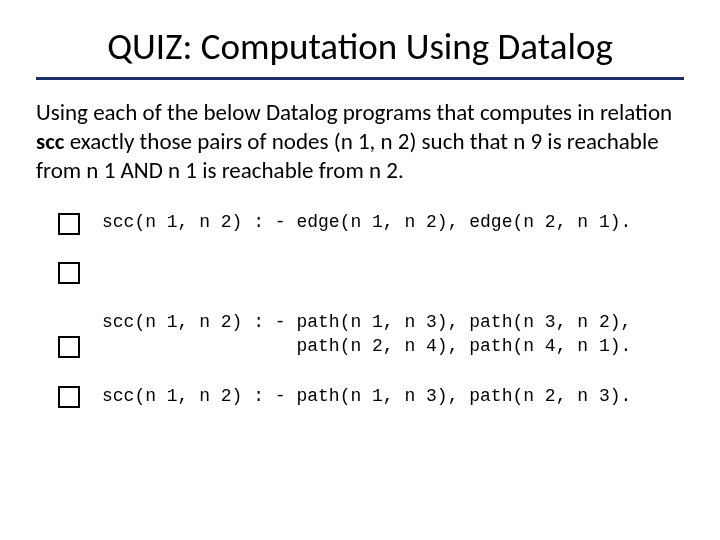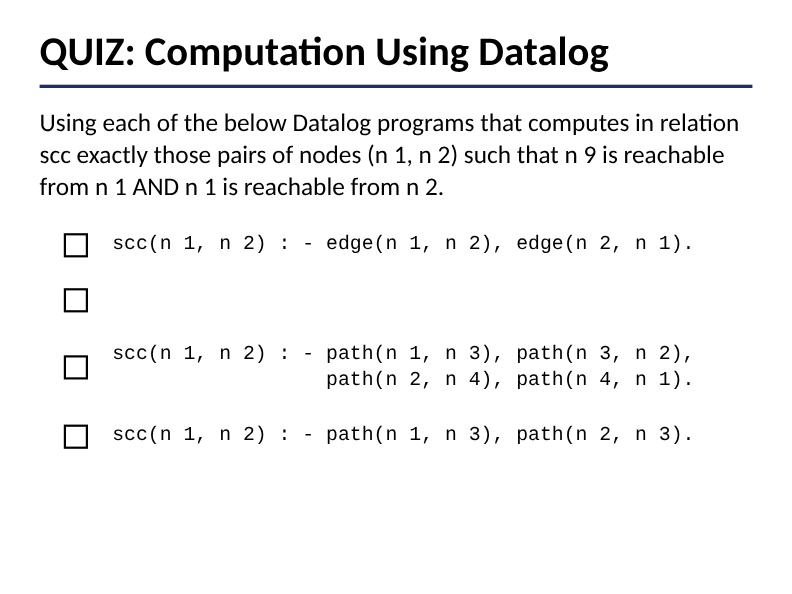--- a/index.html
+++ b/index.html
@@ -12,46 +12,47 @@
     color: #000000;
   }
   .slide {
     box-sizing: border-box;
     width: 720px;
     height: 540px;
     padding: 20px 36px 20px 36px;
   }
   .title {
     font-size: 37px;
-    font-weight: 700;
+    font-weight: 400;
+    text-align: center;
     margin: 4px 0 8px 0;
     letter-spacing: 0px;
   }
   .rule {
     border: none;
     border-top: 3px solid #1f2f66;
     margin: 0 0 18px 0;
   }
   .prompt {
     font-size: 23px;
     line-height: 1.25;
     margin: 0 0 26px 0;
   }
   .prompt .kw {
-    font-weight: 400;
+    font-weight: 700;
   }
   .options {
     display: flex;
     flex-direction: column;
     gap: 26px;
     padding-left: 22px;
   }
   .option {
     display: flex;
-    align-items: center;
+    align-items: flex-end;
     gap: 22px;
   }
   .checkbox {
     width: 22px;
     height: 22px;
     border: 2.5px solid #000;
     flex: 0 0 auto;
     margin-top: 1px;
     box-sizing: border-box;
     background: #fff;

